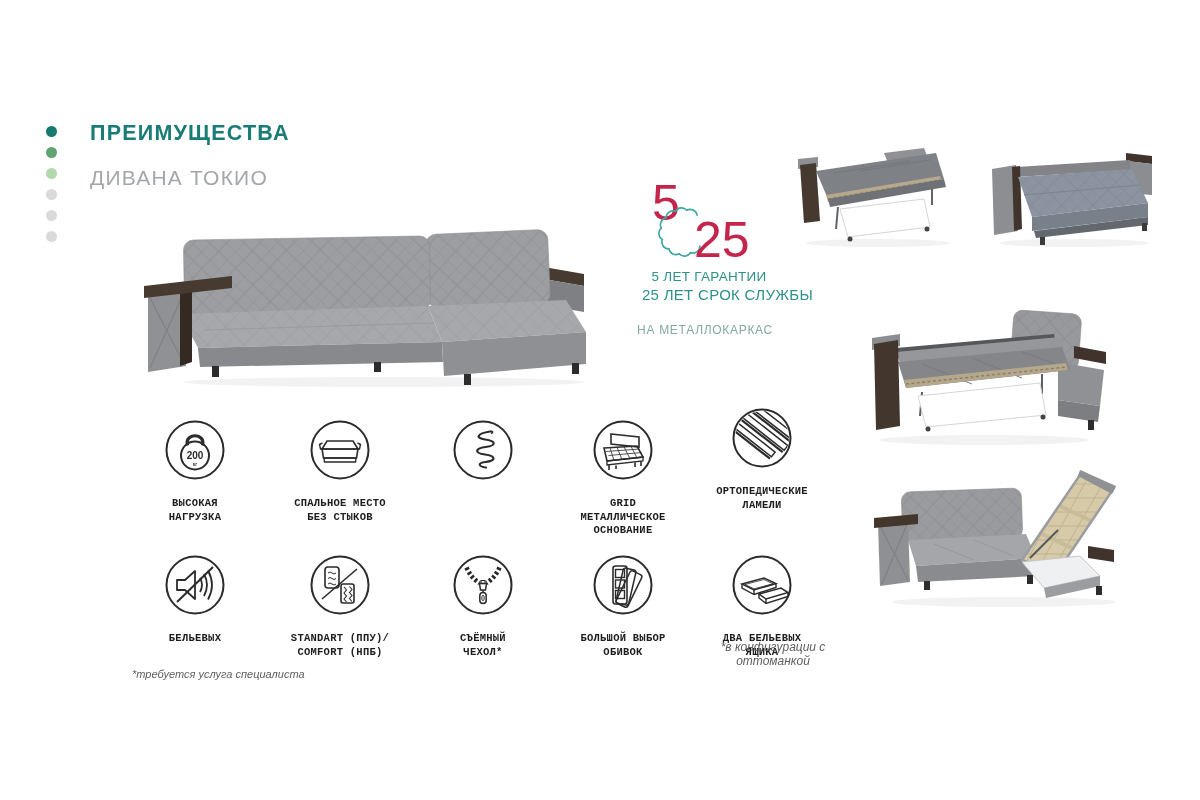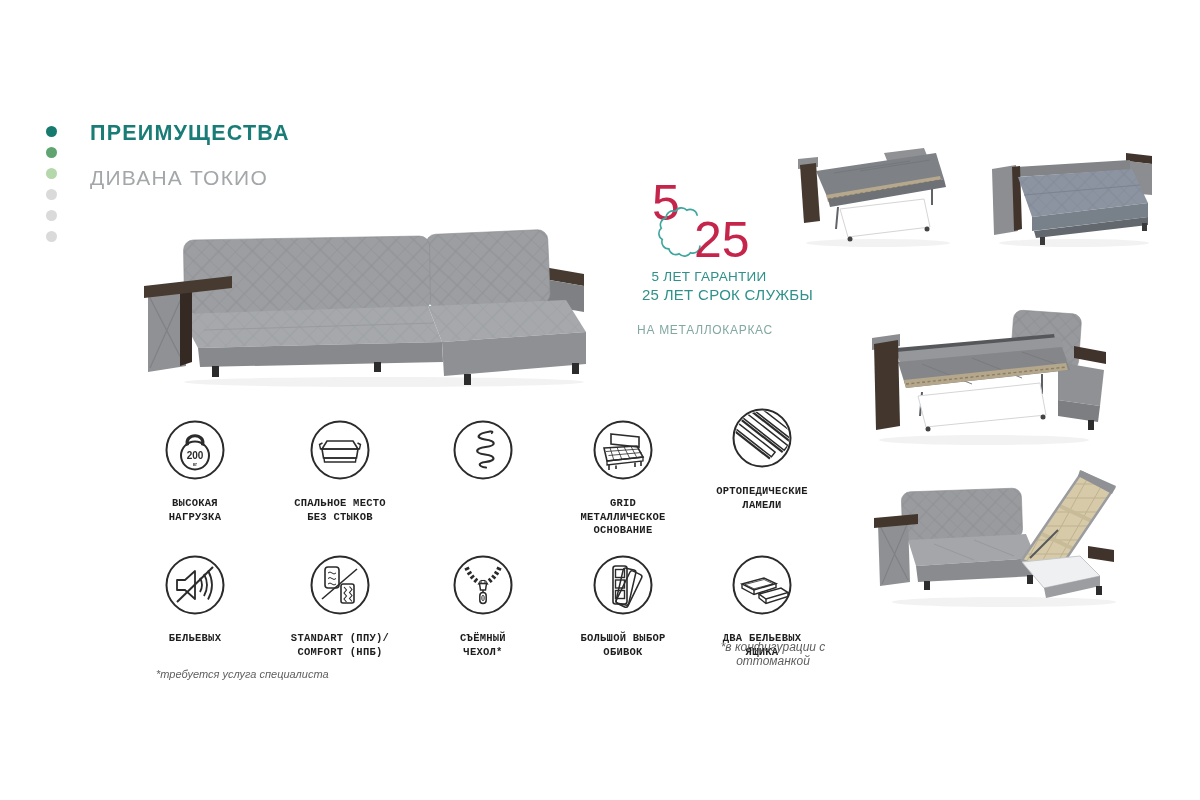--- a/index.html
+++ b/index.html
@@ -19,21 +19,21 @@
   .wtext{position:absolute;left:585px;top:269px;width:240px;text-align:center;}
   .wl1{font-size:13.5px;letter-spacing:.3px;}
   .wl2{font-size:15px;letter-spacing:.3px;margin-top:2px;padding-left:45px;}
   .wl3{font-size:12px;letter-spacing:.7px;margin-top:20px;}
   
   .feat{position:absolute;width:150px;text-align:center;}
   .feat svg{display:block;margin:0 auto;}
   .feat-label{margin-top:16px;font-size:10.5px;font-weight:bold;line-height:13.5px;
               letter-spacing:.25px;color:#1d1d1d;white-space:pre-line;font-family:Liberation Mono, monospace;}
   .fn{position:absolute;font-style:italic;color:#5e5e5e;font-size:12px;}
-  .fn-left{left:132px;top:668px;font-size:11px;margin-left:24px;}
+  .fn-left{left:132px;top:668px;font-size:11px;}
   .fn-ottoman{left:684px;top:640px;width:178px;text-align:center;}
   .scene{position:absolute;}
   .ic{stroke:#2b2b2b;fill:none;}
 </style>
 </head>
 <body>
 
 <div class="page">
 
   <div class="dots">

